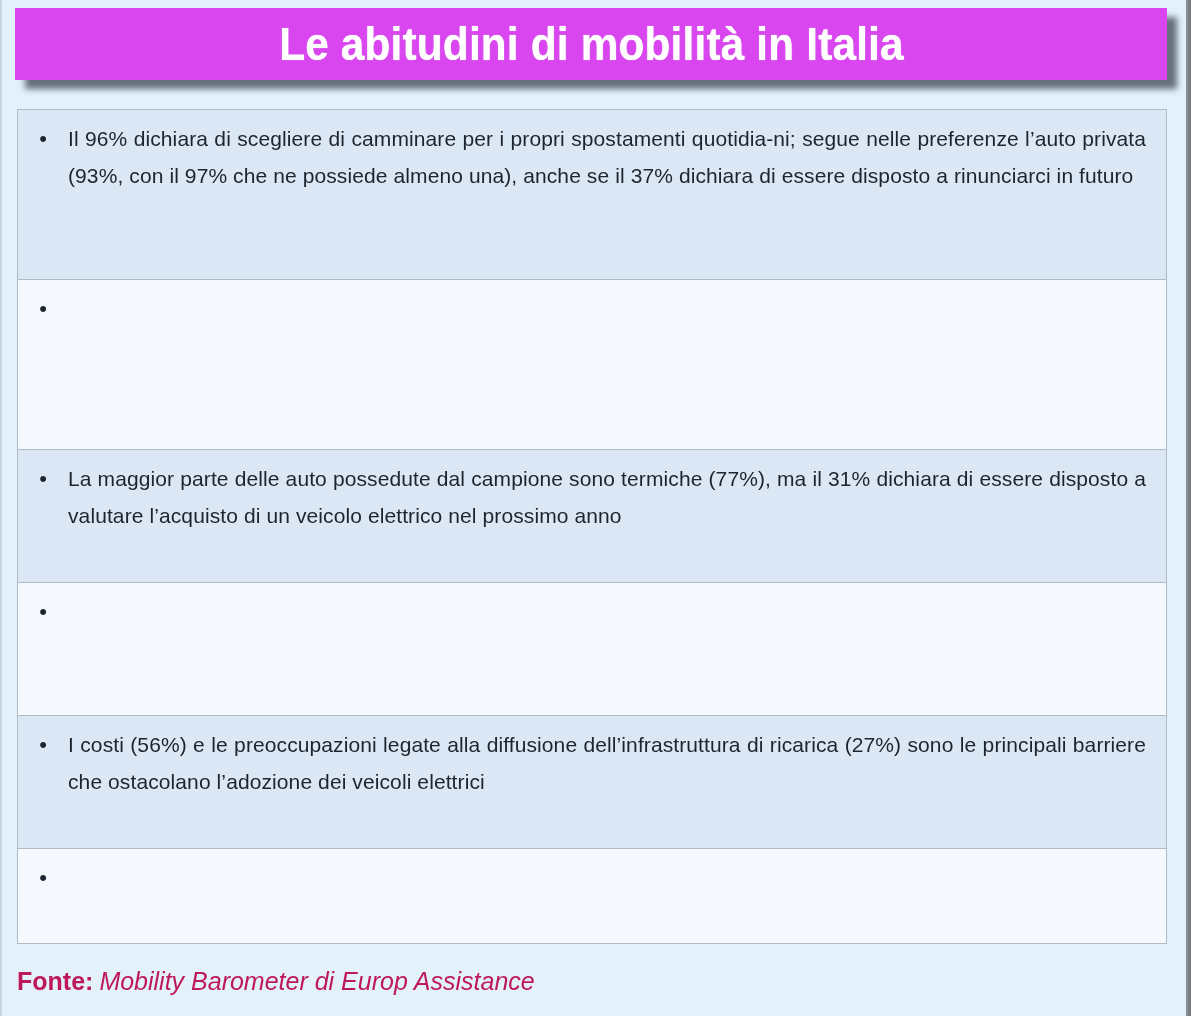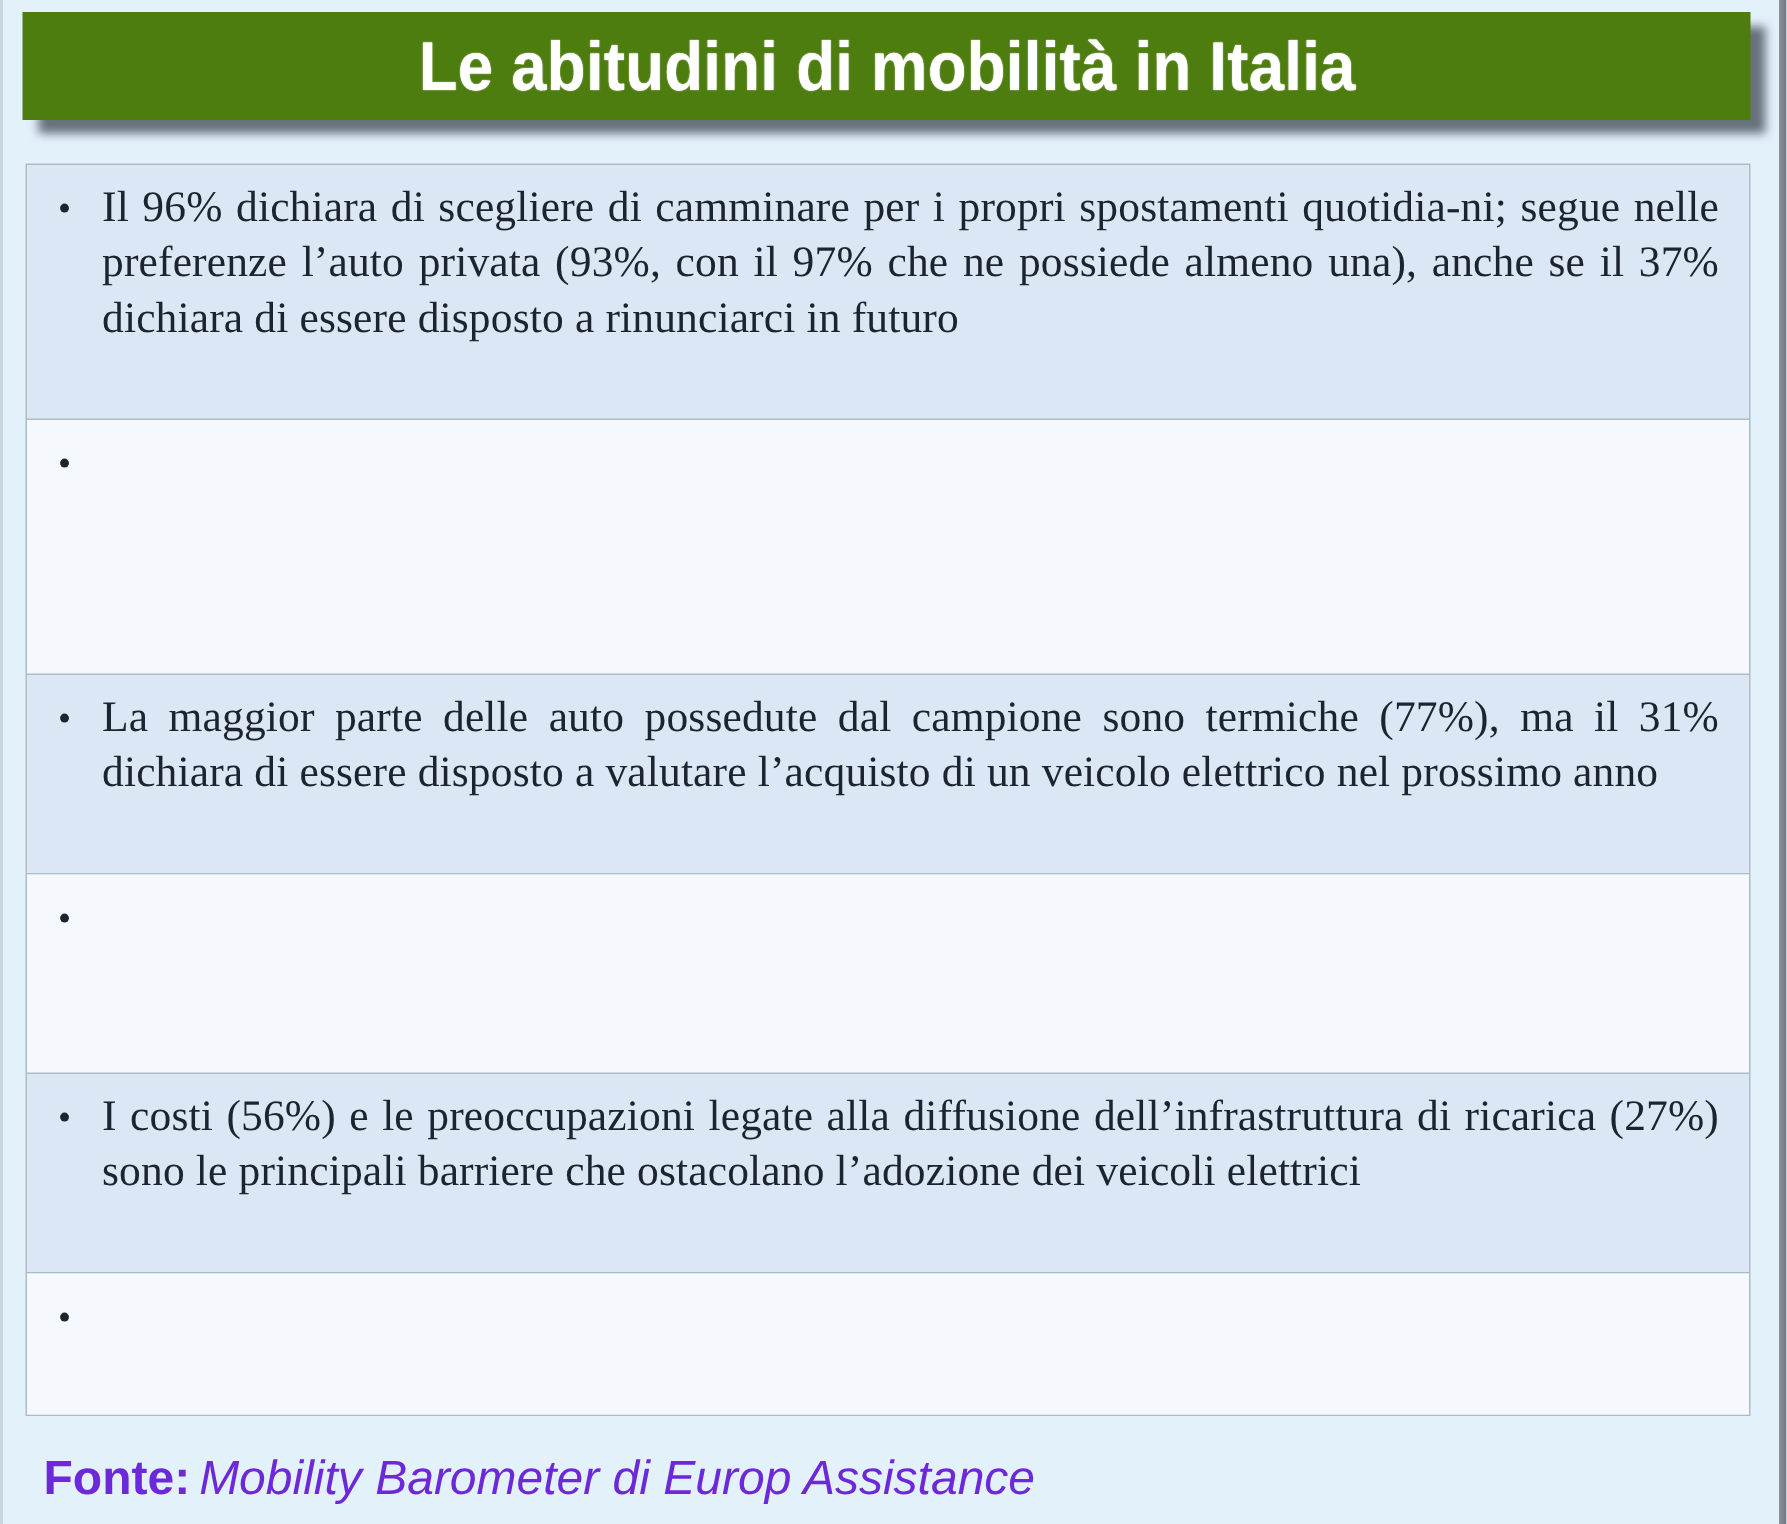--- a/index.html
+++ b/index.html
@@ -25,21 +25,21 @@
       left: 1186px; top: 0;
       width: 5px; height: 1016px;
       background: linear-gradient(to right, #8c9399, #6f7479);
     }
     .title-banner {
       position: absolute;
       left: 15px;
       top: 8px;
       width: 1152px;
       height: 72px;
-      background: #4d7c0f;
+      background: #d946ef;
       box-shadow: 10px 9px 6px rgba(60, 70, 80, 0.75);
       display: flex;
       align-items: center;
       justify-content: center;
     }
     .title-text {
       color: #ffffff;
       font-family: "Liberation Sans", sans-serif;
       font-weight: bold;
       font-size: 46px;
@@ -75,36 +75,35 @@
     .bullet-dot {
       width: 50px;
       flex: 0 0 50px;
       text-align: center;
       font-size: 22px;
       line-height: 37px;
       color: #1c2430;
     }
     .bullet-text {
       flex: 1;
-      font-family: Liberation Serif, serif;
-      font-size: 29px;
+      font-family: Liberation Sans, sans-serif;
+      font-size: 21px;
       line-height: 37px;
       color: #1c2430;
       text-align: justify;
       text-align-last: left;
       letter-spacing: 0.1px;
     }
     .source-line {
       position: absolute;
       left: 17px;
       top: 967px;
-      font-size: 32px;
-      color: #6d28d9;
+      font-size: 25px;
+      color: #be185d;
       white-space: nowrap;
-      margin-left: 12px;
     }
     .source-label {
       font-weight: bold;
       font-family: "Liberation Sans", sans-serif;
     }
     .source-text {
       font-style: italic;
       margin-left: 6px;
     }
   </style>

